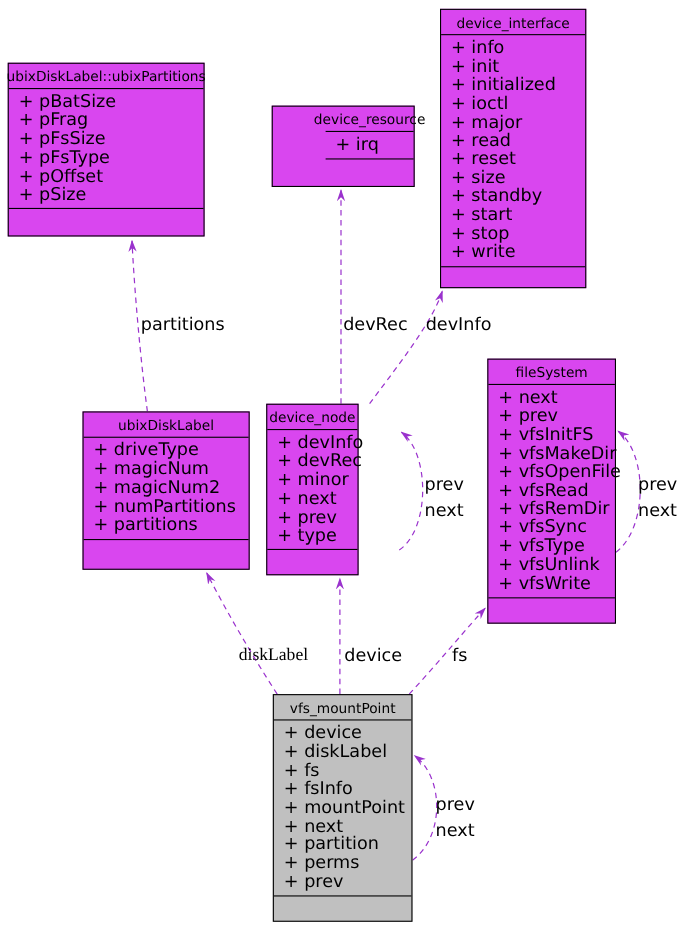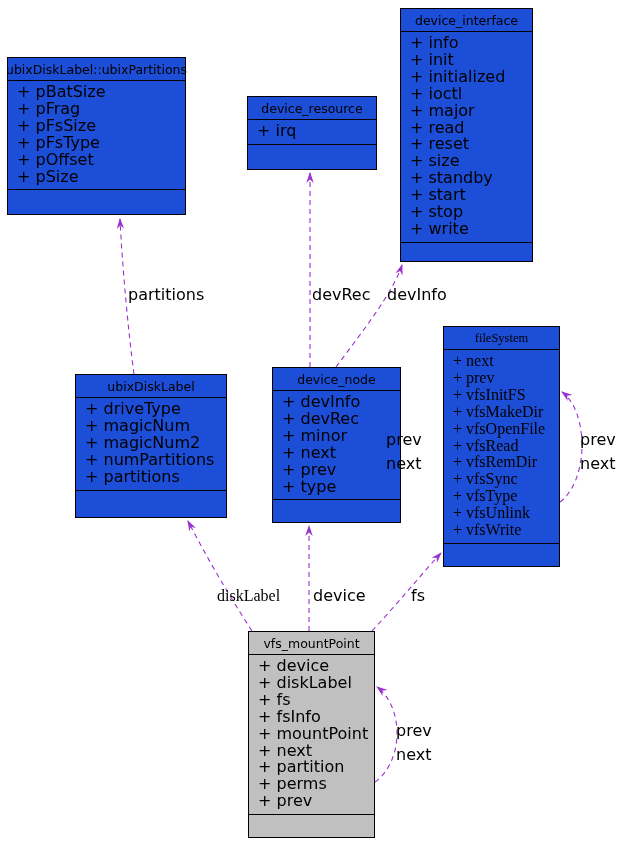--- a/index.html
+++ b/index.html
@@ -2,21 +2,21 @@
 <html><head>
 <meta charset="utf-8">
 <style>
   html,body{margin:0;padding:0;background:#ffffff;}
   .canvas{
     position:relative;width:617px;height:843px;background:#ffffff;
     font-family:"DejaVu Sans","Liberation Sans",sans-serif;color:#000;
     overflow:hidden;
   }
   .uml-box{
-    position:absolute;background:#1d4ed8;border:1px solid #000;
+    position:absolute;background:#d946ef;border:1px solid #000;
     box-sizing:border-box;display:flex;flex-direction:column;
   }
   .uml-box.gray{background:#c0c0c0;}
   .uml-title{
     flex:0 0 22px;border-bottom:1px solid #000;
     display:flex;align-items:center;justify-content:center;
     font-size:12.5px;white-space:nowrap;
   }
   .uml-attrs{border-bottom:1px solid #000;padding:3px 0 4px 9px;}
   .uml-attr{font-size:16px;line-height:16.9px;white-space:nowrap;}
@@ -55,21 +55,21 @@
       <div class="uml-attr">+ pBatSize</div>
       <div class="uml-attr">+ pFrag</div>
       <div class="uml-attr">+ pFsSize</div>
       <div class="uml-attr">+ pFsType</div>
       <div class="uml-attr">+ pOffset</div>
       <div class="uml-attr">+ pSize</div>
     </div>
     <div class="uml-empty"></div>
   </div>
 
-  <div class="uml-box" style="left:247px;top:96px;width:130px;height:74px;">
+  <div class="uml-box" style="left:247px;top:96px;width:130px;height:74px;padding-left:48px;">
     <div class="uml-title">device_resource</div>
     <div class="uml-attrs">
       <div class="uml-attr">+ irq</div>
     </div>
     <div class="uml-empty"></div>
   </div>
 
   <div class="uml-box" style="left:400px;top:8px;width:133px;height:254px;">
     <div class="uml-title">device_interface</div>
     <div class="uml-attrs">
@@ -94,34 +94,34 @@
     <div class="uml-attrs">
       <div class="uml-attr">+ driveType</div>
       <div class="uml-attr">+ magicNum</div>
       <div class="uml-attr">+ magicNum2</div>
       <div class="uml-attr">+ numPartitions</div>
       <div class="uml-attr">+ partitions</div>
     </div>
     <div class="uml-empty"></div>
   </div>
 
-  <div class="uml-box" style="left:272px;top:367px;width:129px;height:156px;">
+  <div class="uml-box" style="left:242px;top:367px;width:84px;height:156px;">
     <div class="uml-title">device_node</div>
     <div class="uml-attrs">
       <div class="uml-attr">+ devInfo</div>
       <div class="uml-attr">+ devRec</div>
       <div class="uml-attr">+ minor</div>
       <div class="uml-attr">+ next</div>
       <div class="uml-attr">+ prev</div>
       <div class="uml-attr">+ type</div>
     </div>
     <div class="uml-empty"></div>
   </div>
 
-  <div class="uml-box" style="left:443px;top:326px;width:117px;height:241px;font-family:Liberation Serif, serif;">
+  <div class="uml-box" style="left:443px;top:326px;width:117px;height:241px;">
     <div class="uml-title">fileSystem</div>
     <div class="uml-attrs">
       <div class="uml-attr">+ next</div>
       <div class="uml-attr">+ prev</div>
       <div class="uml-attr">+ vfsInitFS</div>
       <div class="uml-attr">+ vfsMakeDir</div>
       <div class="uml-attr">+ vfsOpenFile</div>
       <div class="uml-attr">+ vfsRead</div>
       <div class="uml-attr">+ vfsRemDir</div>
       <div class="uml-attr">+ vfsSync</div>

